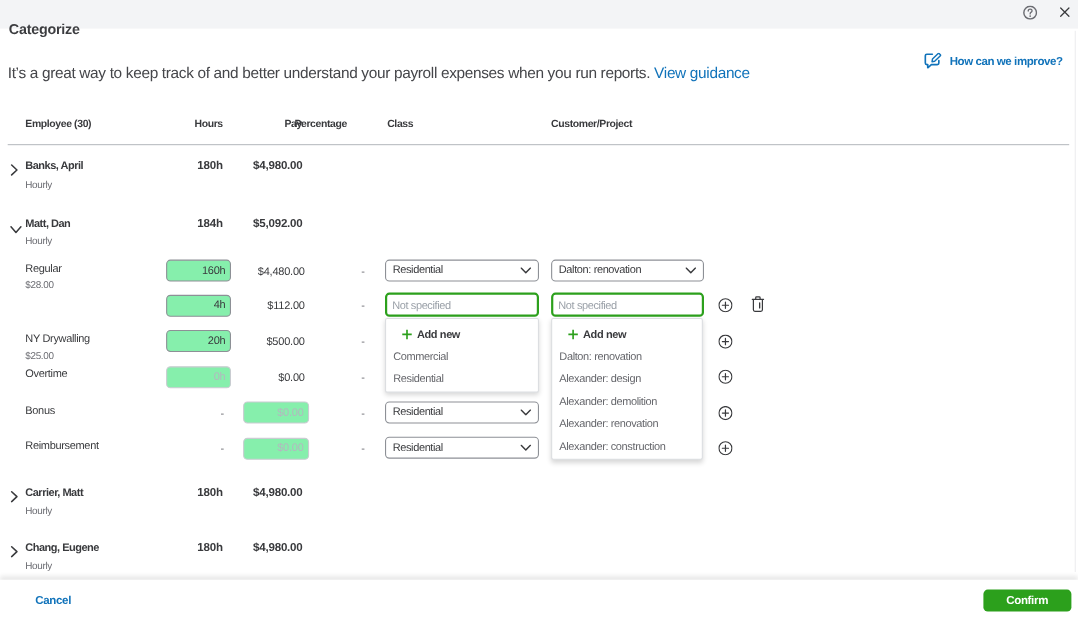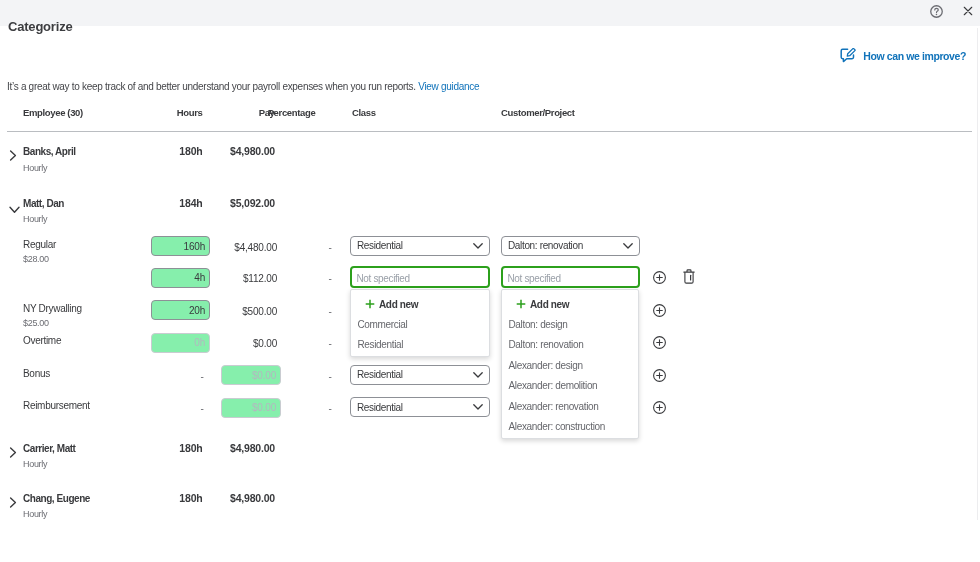--- a/index.html
+++ b/index.html
@@ -18,21 +18,21 @@
     position:absolute; left:0; top:0; width:980px; height:26px;
     background:#f3f4f6;
   }
   .topbar-title { position:absolute; left:8px; top:19px; font-size:13px; font-weight:600; color:#3c3d40; letter-spacing:-0.2px; }
   .icon-btn { position:absolute; display:flex; align-items:center; justify-content:center; cursor:pointer; background:none; border:none; padding:0; }
   .help-btn { left:930px; top:5px; }
   .close-btn { left:962px; top:5px; }
 
   
   .intro-heading { position:absolute; left:7px; top:45px; font-size:14px; font-weight:700; color:#393a3d; letter-spacing:-0.4px; }
-  .intro-sub { position:absolute; left:7px; top:81px; font-size:10px; color:#45464a; letter-spacing:-0.3px; }
+  .intro-sub { position:absolute; left:7px; top:58px; font-size:14px; color:#45464a; letter-spacing:-0.3px; }
   .link { color:#1173ba; text-decoration:none; cursor:pointer; }
   .improve { position:absolute; top:48px; right:14px; height:15px; display:flex; align-items:center; }
   .improve-label { font-size:10.5px; font-weight:700; color:#1173ba; margin-left:6px; letter-spacing:-0.4px; }
 
   
   .thead-cell { position:absolute; top:107px; font-size:9.5px; font-weight:700; color:#393a3d; letter-spacing:-0.35px; }
   .rule { position:absolute; left:7px; top:131px; width:965px; height:1px; background:#babdc1; }
 
   .trow { position:absolute; left:0; width:980px; }
   .chev { position:absolute; left:9px; top:1px; }
@@ -333,24 +333,27 @@
     <div class="pp-item">Residential</div>
   </div>
 
   <div class="popup popup-cust">
     <div class="pp-item pp-add">
       <svg width="10" height="10" viewBox="0 0 10 10">
           <path d="M5 0.7 V9.3 M0.7 5 H9.3" stroke="#2ca01c" stroke-width="1.5"></path>
         </svg>
       <span>Add new</span>
     </div>
-    <div class="pp-item">Dalton: design</div>
     <div class="pp-item">Dalton: renovation</div>
     <div class="pp-item">Alexander: design</div>
     <div class="pp-item">Alexander: demolition</div>
     <div class="pp-item">Alexander: renovation</div>
     <div class="pp-item">Alexander: construction</div>
   </div>
 
+  <div class="footer">
+    <button class="cancel-link">Cancel</button>
+    <button class="confirm-btn">Confirm</button>
+  </div>
 
   <div class="scroll-line"></div>
 
 </div>
 
 </body></html>

